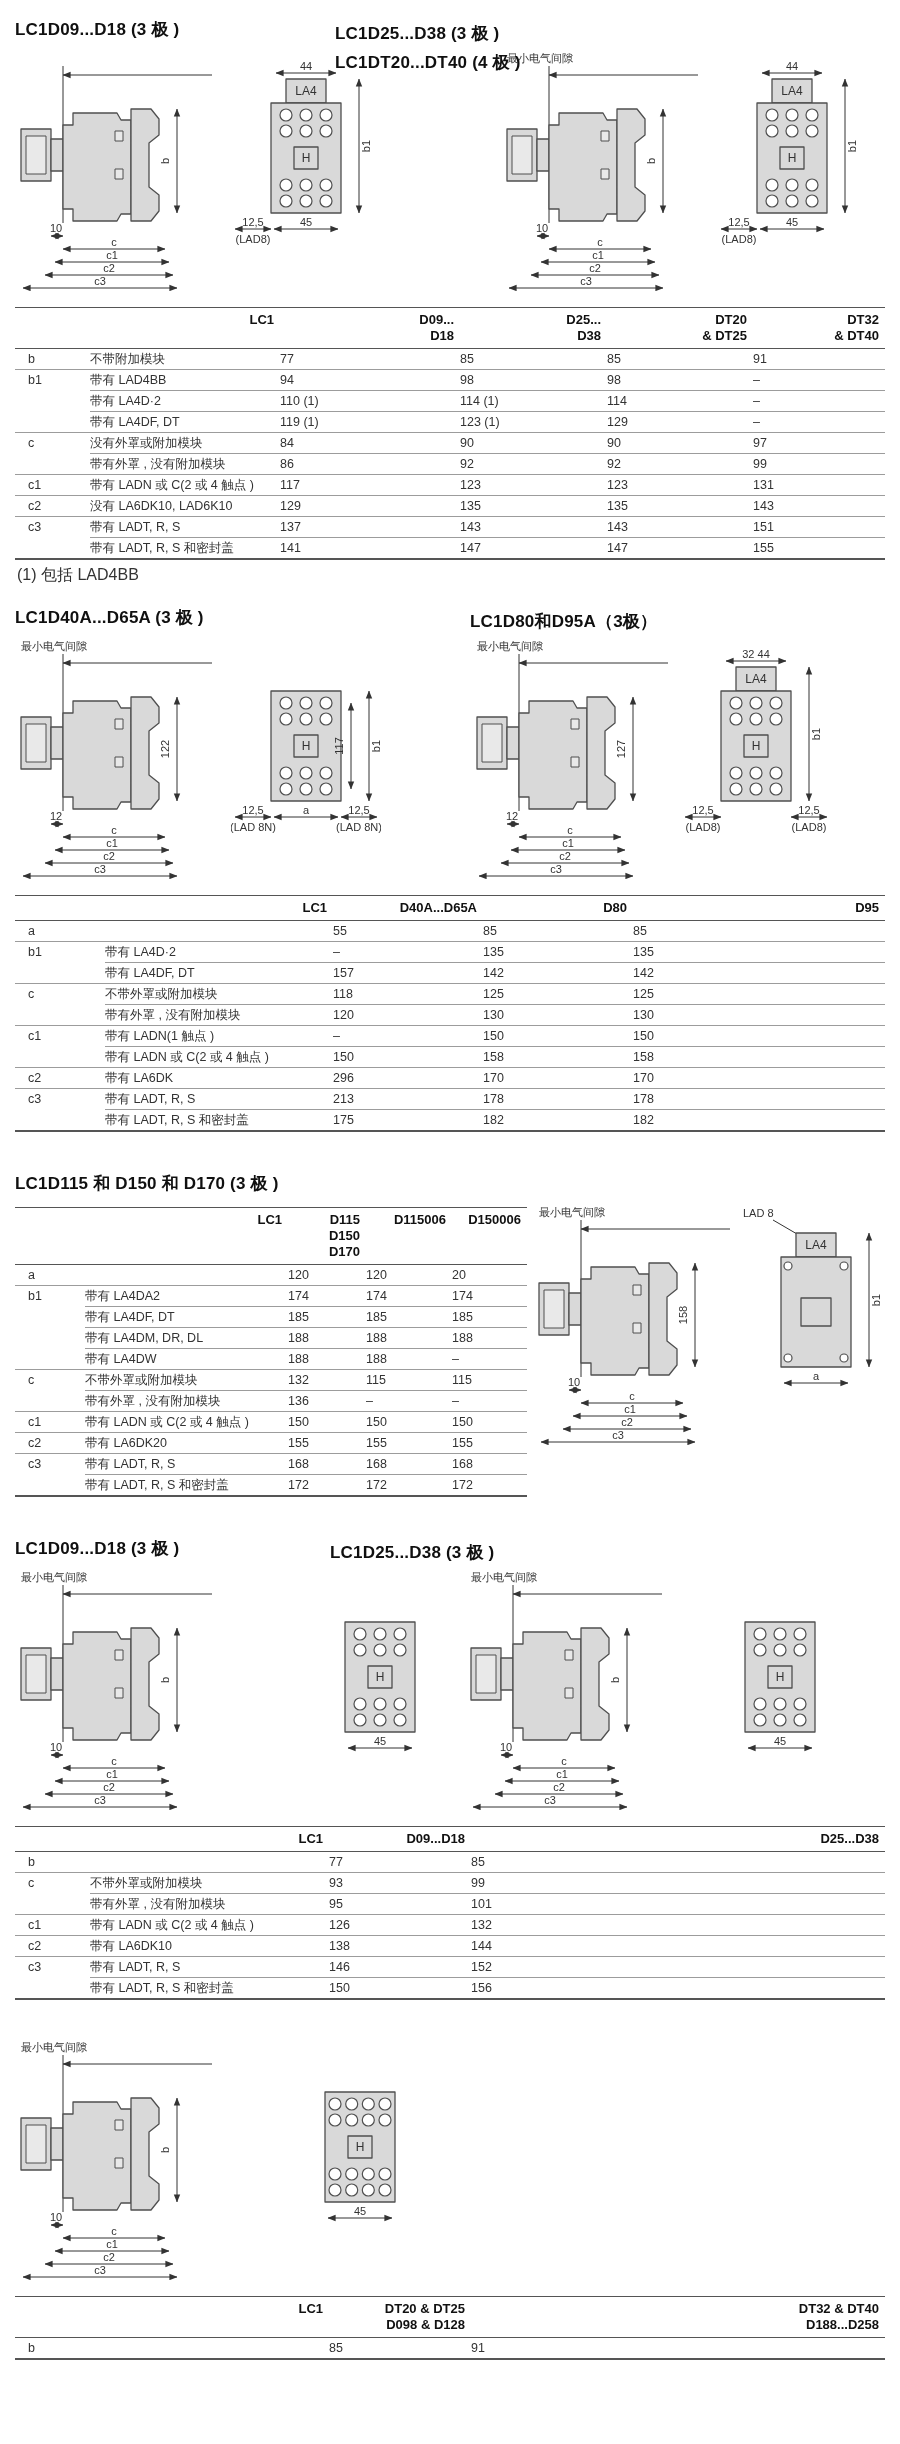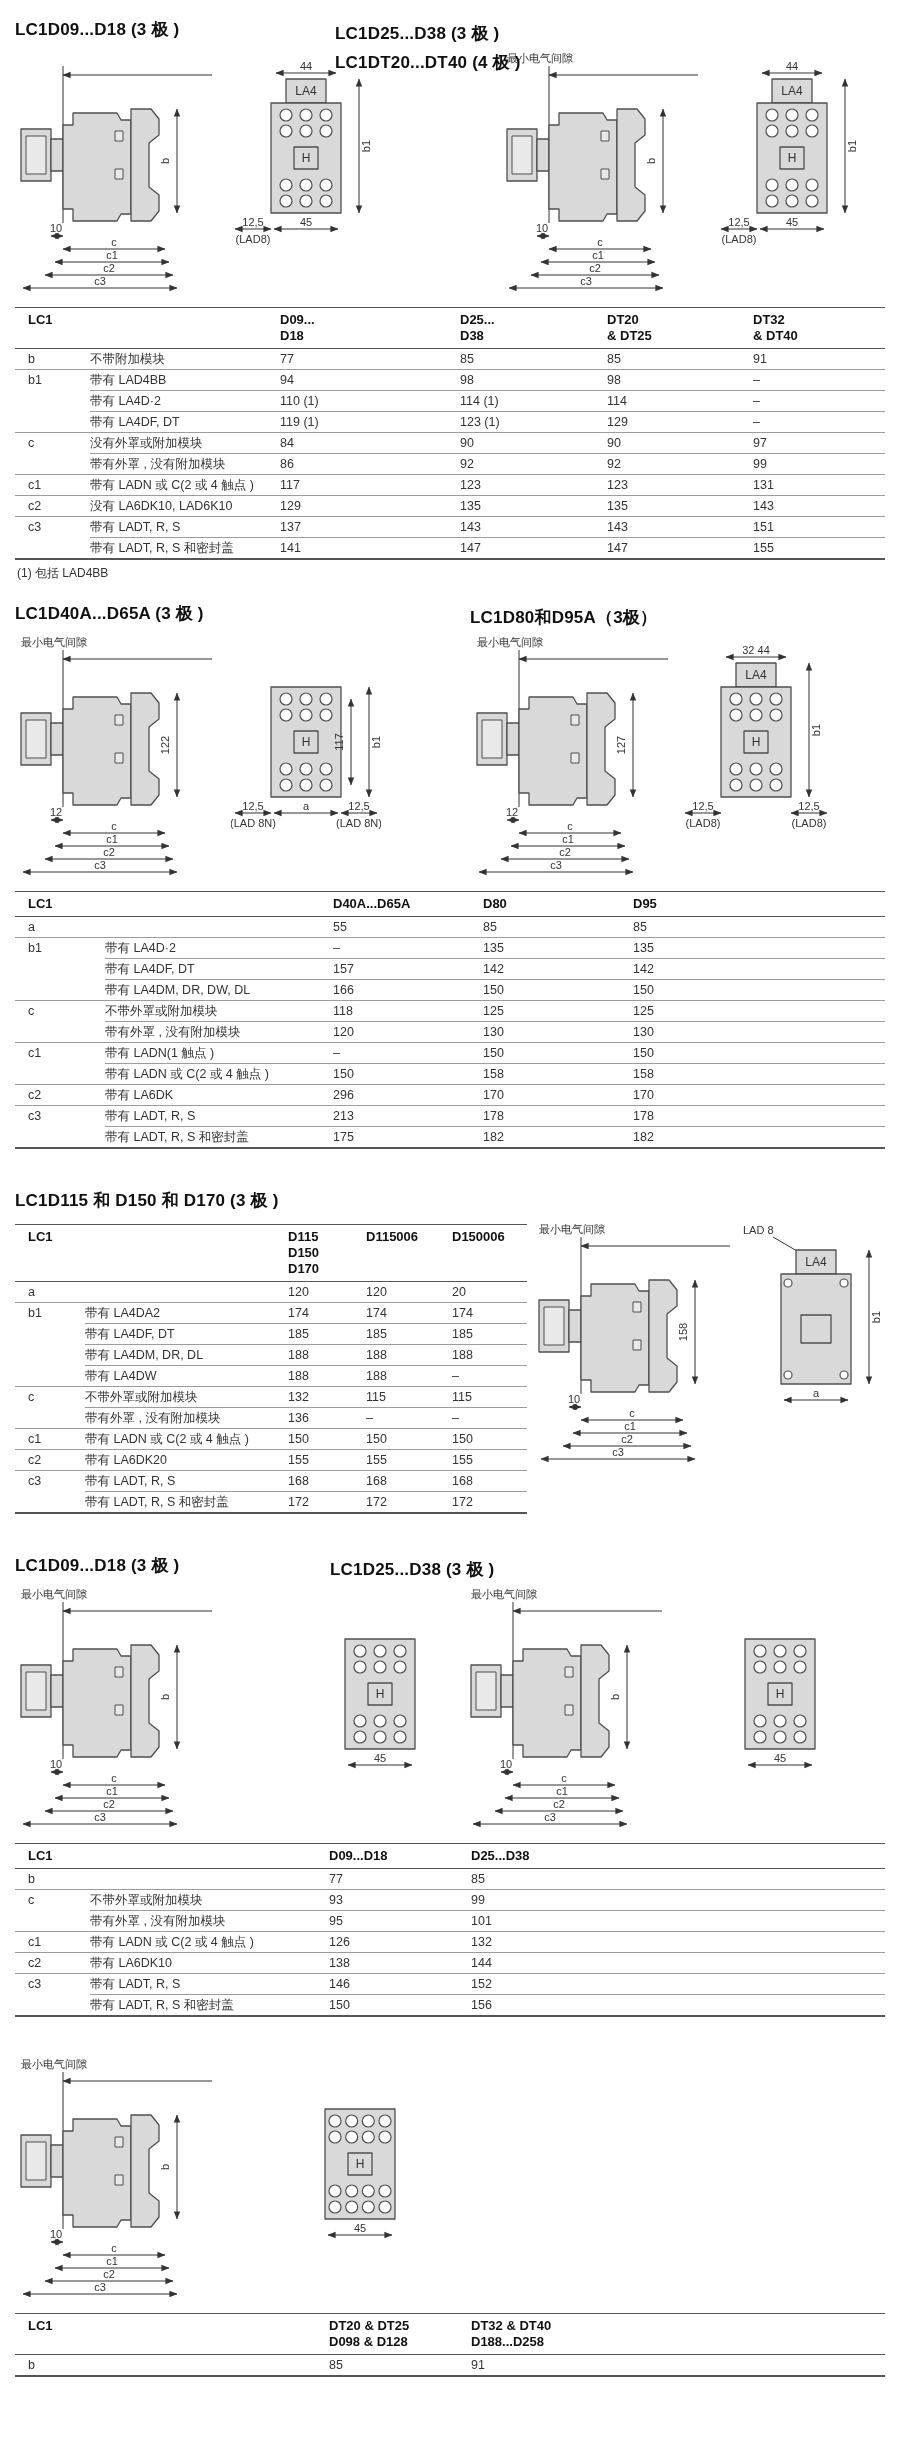--- a/index.html
+++ b/index.html
@@ -23,27 +23,27 @@
   .s4 .fig:nth-child(2){margin-left:90px;}
   .s4 .fig:nth-child(3){margin-left:10px;}
   .s4 .fig:nth-child(4){margin-left:40px;}
   .s5 .fig:nth-child(2){margin-left:70px;}
   .s3-content{display:flex;align-items:flex-start;}
   .s3-content .figs{margin:0 0 0 6px;}
   .s3-content .fig:nth-child(2){margin-left:8px;}
   
   table.dims{border-collapse:collapse;table-layout:fixed;width:870px;border-top:1px solid #555;margin-top:2px;}
   table.t3{width:512px;flex:none;}
-  .dims th{border-bottom:1px solid #555;text-align:left;vertical-align:top;font-size:13px;color:#111;padding:4px 6px 4px 0;font-weight:bold;line-height:16px;}
+  .dims th{border-bottom:1px solid #555;text-align:right;vertical-align:top;font-size:13px;color:#111;padding:4px 6px 4px 0;font-weight:bold;line-height:16px;}
   .dims th.th-label{padding-left:13px;}
   .dims td{border-top:1px solid #9c9c9c;font-size:12.5px;color:#333;vertical-align:top;padding:2.5px 6px 2.5px 0;line-height:15px;}
   .dims td.td-dim{padding-left:13px;}
   .dims tr.row-part td.td-dim{border-top:none;}
   .dims tbody tr:last-child td{border-bottom:2px solid #555;}
-  .footnote{font-size:12px;color:#333;margin:5px 0 0 2px;}
+  .footnote{font-size:16px;color:#333;margin:5px 0 0 2px;}
   .sec-gap1{margin-top:20px;}
   .sec-gap2{margin-top:40px;}
   
   .fig .dl{stroke:#333;stroke-width:1;fill:none;}
   .fig .dt{font-size:11px;fill:#333;}
   .fig .boxt{font-size:12px;fill:#333;}
   .fig .shape rect,.fig .shape path{fill:#d9d9d9;stroke:#4f4f4f;stroke-width:1.3;stroke-linejoin:round;}
   .fig .shape rect.inner{fill:#e9e9e9;stroke-width:1;}
   .fig .term{fill:#fff;stroke:#4f4f4f;stroke-width:1.2;}
 </style>
@@ -452,27 +452,20 @@
             <td class="td-v">–</td>
             <td class="td-v">135</td>
             <td class="td-v">135</td>
           </tr>
           <tr class="row-part">
             <td class="td-dim"></td>
             <td class="td-desc">带有 LA4DF, DT</td>
             <td class="td-v">157</td>
             <td class="td-v">142</td>
             <td class="td-v">142</td>
-          </tr>
-          <tr class="row-part">
-            <td class="td-dim"></td>
-            <td class="td-desc">带有 LA4DM, DR, DW, DL</td>
-            <td class="td-v">166</td>
-            <td class="td-v">150</td>
-            <td class="td-v">150</td>
           </tr>
           <tr class="row-full">
             <td class="td-dim">c</td>
             <td class="td-desc">不带外罩或附加模块</td>
             <td class="td-v">118</td>
             <td class="td-v">125</td>
             <td class="td-v">125</td>
           </tr>
           <tr class="row-part">
             <td class="td-dim"></td>

